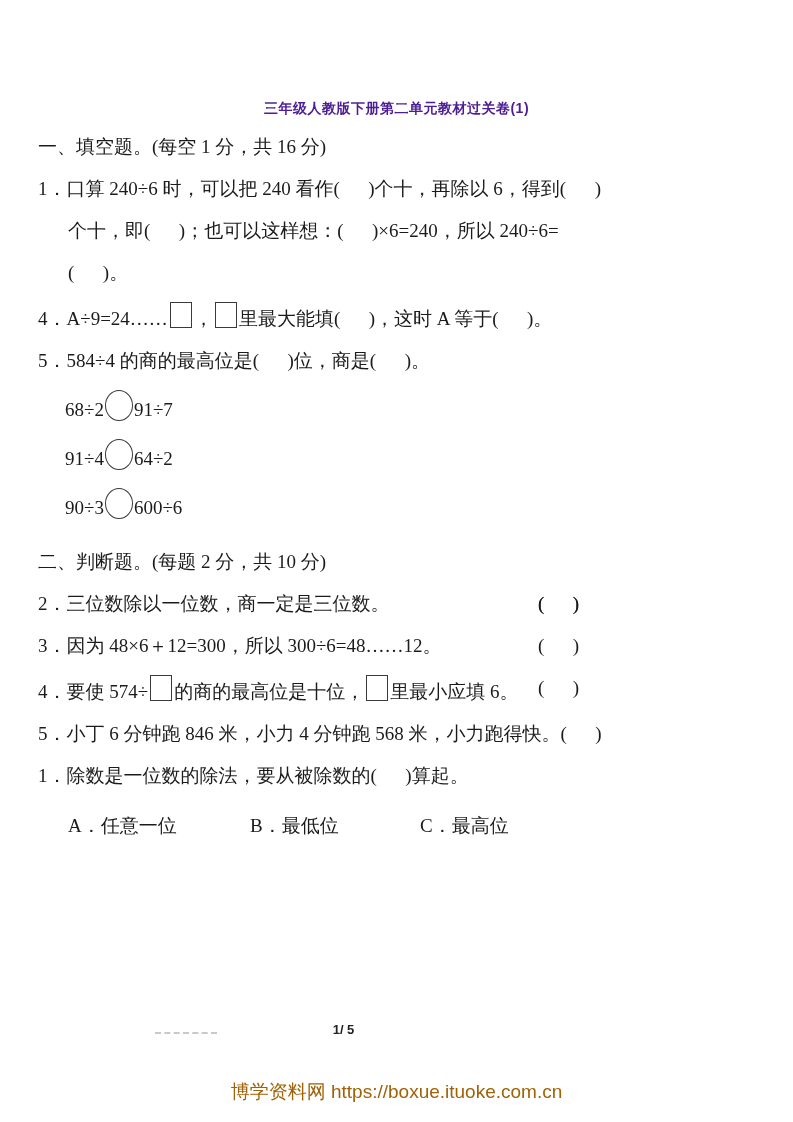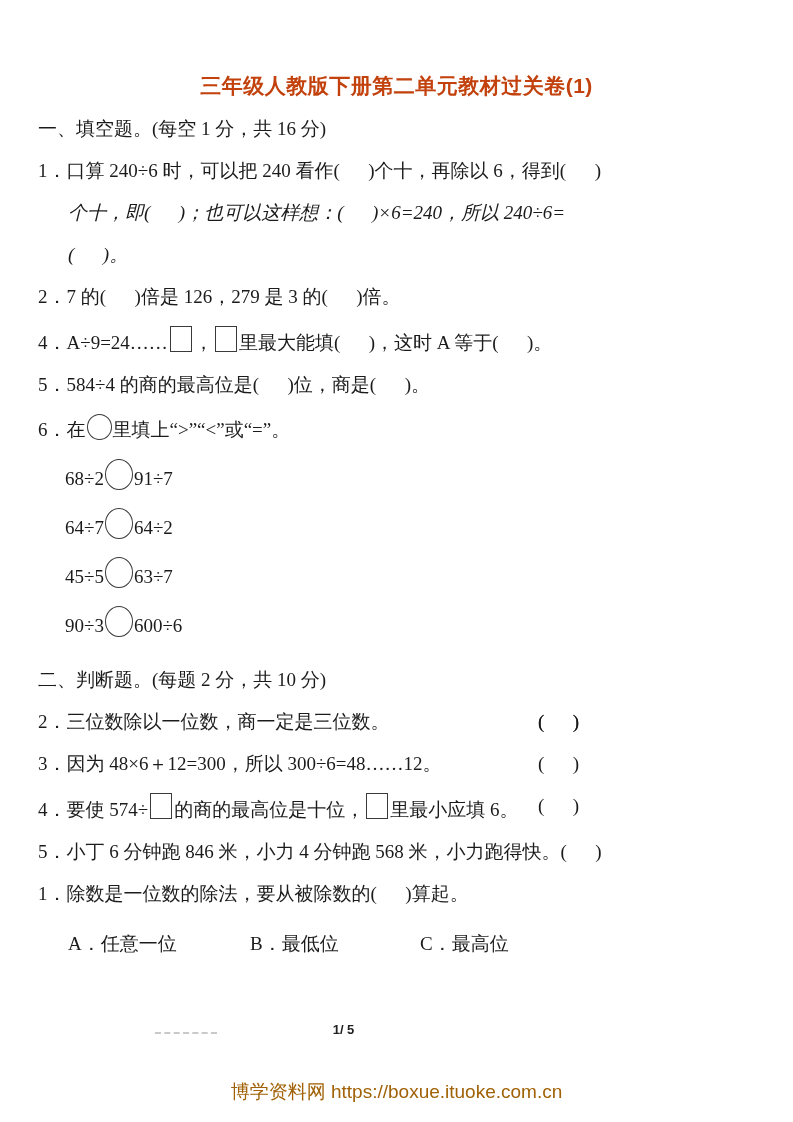--- a/index.html
+++ b/index.html
@@ -6,30 +6,30 @@
   body {
     width:793px; height:1122px;
     background:#ffffff;
     position:relative;
     overflow:hidden;
     font-family:"Liberation Serif","DejaVu Serif",serif;
     color:#1b1b1b;
   }
   .page { padding:0 38px; }
   .title {
-    padding-top:72px; margin:0;
+    padding-top:100px; margin:0;
     font-family:"Liberation Sans","DejaVu Sans",sans-serif;
-    font-size:21px; font-weight:700;
+    font-size:14px; font-weight:700;
     text-align:center; letter-spacing:0.5px;
-    color:#c2410c;
+    color:#4c1d95;
   }
   .sec-heading { margin-top:16px; font-size:19px; line-height:26px; }
   .sec-heading.tight { margin-top:28px; }
   .line { margin-top:16px; font-size:19px; line-height:26px; }
-  .indent { padding-left:30px;font-style:italic; }
+  .indent { padding-left:30px; }
   .cmp { padding-left:27px; }
   .box {
     display:inline-block; width:20px; height:24px;
     border:1.5px solid #3a3a3a; vertical-align:-3px;
     margin:0 2px; background:#fff;
   }
   .circle {
     display:inline-block; width:23px; height:24px;
     border:1.5px solid #3a3a3a; border-radius:50%;
     vertical-align:-4px; margin:0 1px; background:#fff;
@@ -64,40 +64,33 @@
 <div class="page">
 
   <h1 class="title">三年级人教版下册第二单元教材过关卷(1)</h1>
 
   <div class="sec-heading">一、填空题。(每空 1 分，共 16 分)</div>
 
   <div class="line">1．口算 240÷6 时，可以把 240 看作(&nbsp;&nbsp;&nbsp;&nbsp;&nbsp;&nbsp;)个十，再除以 6，得到(&nbsp;&nbsp;&nbsp;&nbsp;&nbsp;&nbsp;)</div>
   <div class="line indent">个十，即(&nbsp;&nbsp;&nbsp;&nbsp;&nbsp;&nbsp;)；也可以这样想：(&nbsp;&nbsp;&nbsp;&nbsp;&nbsp;&nbsp;)×6=240，所以 240÷6=</div>
   <div class="line indent">(&nbsp;&nbsp;&nbsp;&nbsp;&nbsp;&nbsp;)。</div>
 
-  <div class="line">2．7 的(&nbsp;&nbsp;&nbsp;&nbsp;&nbsp;&nbsp;)倍是 126，279 是 3 的(&nbsp;&nbsp;&nbsp;&nbsp;&nbsp;&nbsp;)倍。</div>
 
   <div class="line">
     <span>4．A÷9=24……</span><span class="box"></span><span>，</span><span class="box"></span><span>里最大能填(&nbsp;&nbsp;&nbsp;&nbsp;&nbsp;&nbsp;)，这时 A 等于(&nbsp;&nbsp;&nbsp;&nbsp;&nbsp;&nbsp;)。</span>
   </div>
 
   <div class="line">5．584÷4 的商的最高位是(&nbsp;&nbsp;&nbsp;&nbsp;&nbsp;&nbsp;)位，商是(&nbsp;&nbsp;&nbsp;&nbsp;&nbsp;&nbsp;)。</div>
 
-  <div class="line">
-    <span>6．在</span><span class="circle"></span><span>里填上“&gt;”“&lt;”或“=”。</span>
-  </div>
 
   <div class="line cmp">
     <span>68÷2</span><span class="circle"></span><span>91÷7</span>
   </div>
   <div class="line cmp">
-    <span>64÷7</span><span class="circle"></span><span>64÷2</span>
-  </div>
-  <div class="line cmp">
-    <span>45÷5</span><span class="circle"></span><span>63÷7</span>
+    <span>91÷4</span><span class="circle"></span><span>64÷2</span>
   </div>
   <div class="line cmp">
     <span>90÷3</span><span class="circle"></span><span>600÷6</span>
   </div>
 
   <div class="sec-heading tight">二、判断题。(每题 2 分，共 10 分)</div>
 
   <div class="line judge">
     <span class="bracket-abs">(&nbsp;&nbsp;&nbsp;&nbsp;&nbsp;&nbsp;)</span>
   </div>

